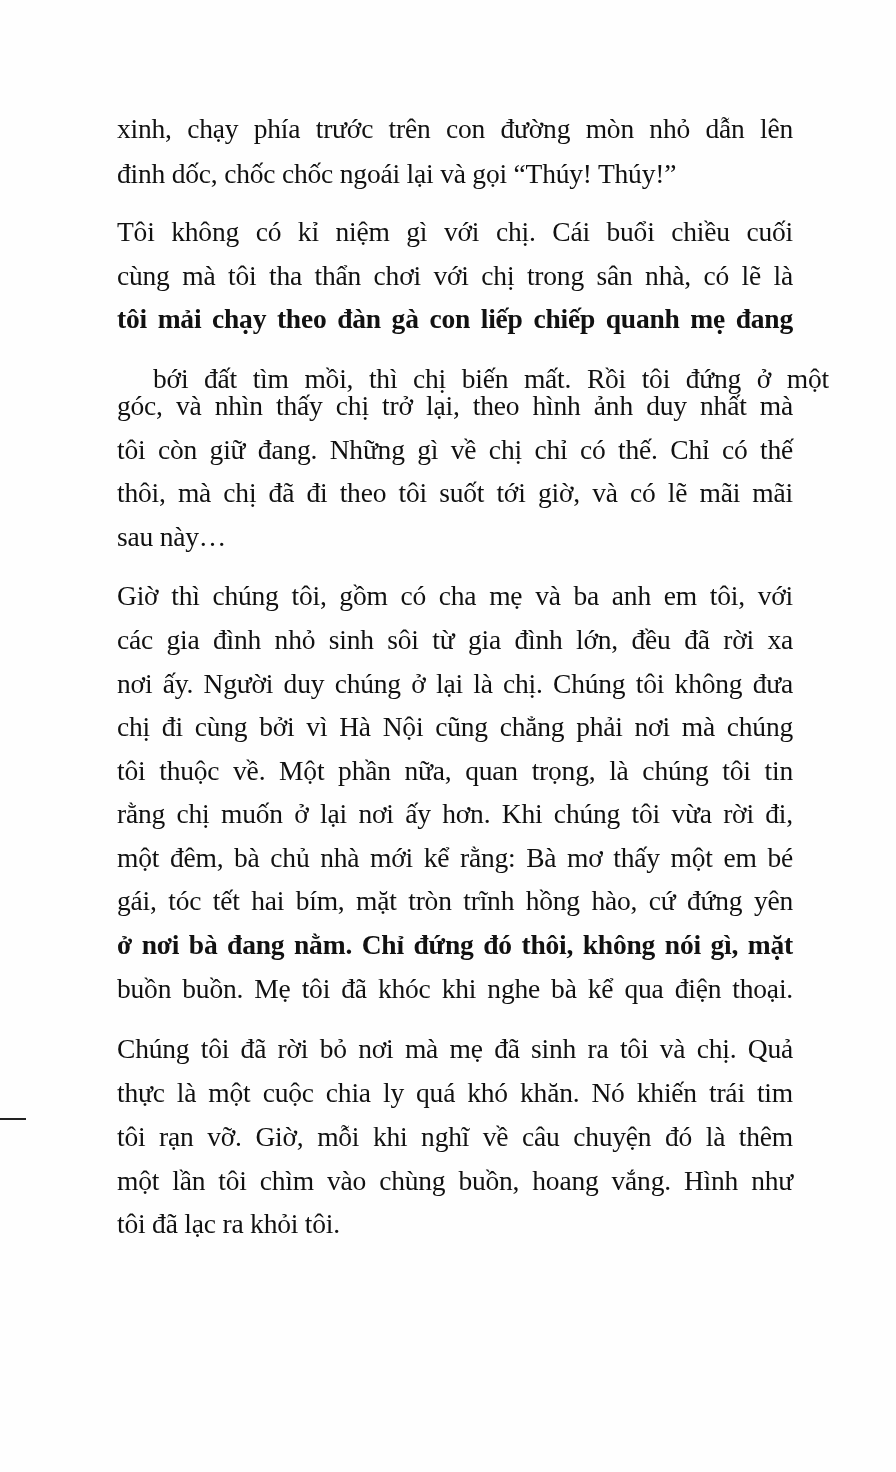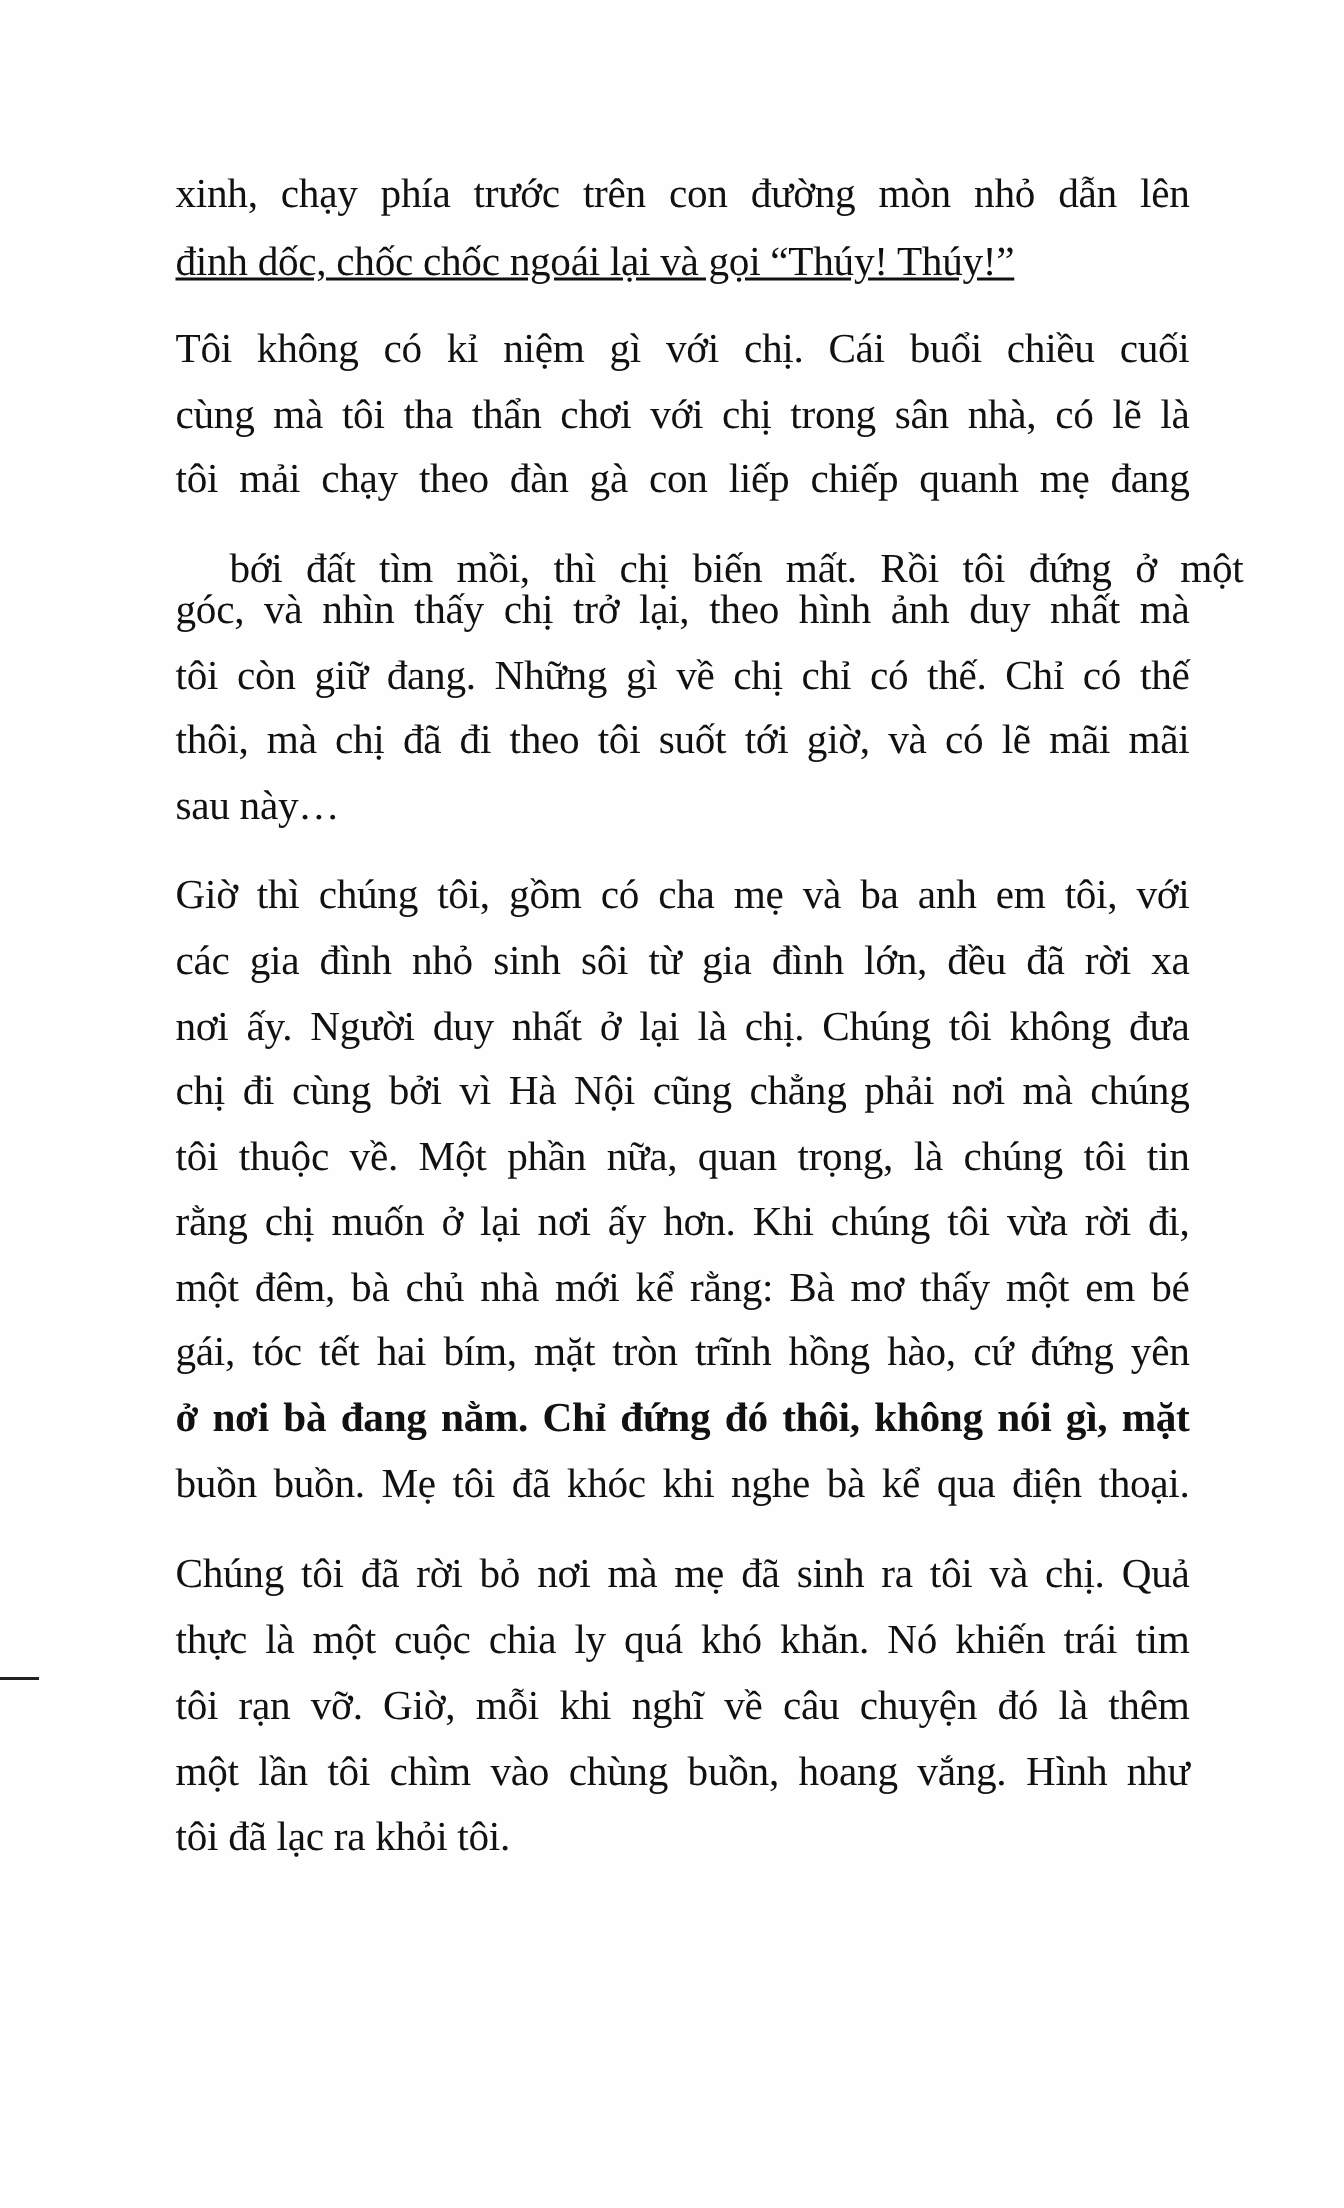--- a/index.html
+++ b/index.html
@@ -46,38 +46,38 @@
       background: #222222;
     }
   </style>
 </head>
 <body>
 
 <div class="page">
 
   <div>
     <div class="line" style="top:112px;">xinh, chạy phía trước trên con đường mòn nhỏ dẫn lên</div>
-    <div class="line last" style="top:157px;text-decoration:underline;">đinh dốc, chốc chốc ngoái lại và gọi “Thúy! Thúy!”</div>
+    <div class="line last" style="top:157px;">đinh dốc, chốc chốc ngoái lại và gọi “Thúy! Thúy!”</div>
   </div>
 
   <div>
     <div class="line" style="top:215px;">Tôi không có kỉ niệm gì với chị. Cái buổi chiều cuối</div>
     <div class="line" style="top:259px;">cùng mà tôi tha thẩn chơi với chị trong sân nhà, có lẽ là</div>
-    <div class="line" style="top:302px;">tôi mải chạy theo đàn gà con liếp chiếp quanh mẹ đang</div>
+    <div class="line" style="top:302px;font-weight:bold;">tôi mải chạy theo đàn gà con liếp chiếp quanh mẹ đang</div>
     <div class="line" style="top:362px;margin-left:36px;">bới đất tìm mồi, thì chị biến mất. Rồi tôi đứng ở một</div>
     <div class="line" style="top:389px;">góc, và nhìn thấy chị trở lại, theo hình ảnh duy nhất mà</div>
     <div class="line" style="top:433px;">tôi còn giữ đang. Những gì về chị chỉ có thế. Chỉ có thế</div>
     <div class="line" style="top:476px;">thôi, mà chị đã đi theo tôi suốt tới giờ, và có lẽ mãi mãi</div>
     <div class="line last" style="top:520px;">sau này…</div>
   </div>
 
   <div>
     <div class="line" style="top:579px;">Giờ thì chúng tôi, gồm có cha mẹ và ba anh em tôi, với</div>
     <div class="line" style="top:623px;">các gia đình nhỏ sinh sôi từ gia đình lớn, đều đã rời xa</div>
-    <div class="line" style="top:667px;">nơi ấy. Người duy nhất ở lại là chị. Chúng tôi không đưa</div>
+    <div class="line" style="top:667px;">nơi ấy. Người duy chúng ở lại là chị. Chúng tôi không đưa</div>
     <div class="line" style="top:710px;">chị đi cùng bởi vì Hà Nội cũng chẳng phải nơi mà chúng</div>
     <div class="line" style="top:754px;">tôi thuộc về. Một phần nữa, quan trọng, là chúng tôi tin</div>
     <div class="line" style="top:797px;">rằng chị muốn ở lại nơi ấy hơn. Khi chúng tôi vừa rời đi,</div>
     <div class="line" style="top:841px;">một đêm, bà chủ nhà mới kể rằng: Bà mơ thấy một em bé</div>
     <div class="line" style="top:884px;">gái, tóc tết hai bím, mặt tròn trĩnh hồng hào, cứ đứng yên</div>
     <div class="line" style="top:928px;font-weight:bold;">ở nơi bà đang nằm. Chỉ đứng đó thôi, không nói gì, mặt</div>
     <div class="line" style="top:972px;">buồn buồn. Mẹ tôi đã khóc khi nghe bà kể qua điện thoại.</div>
   </div>
 
   <div>

